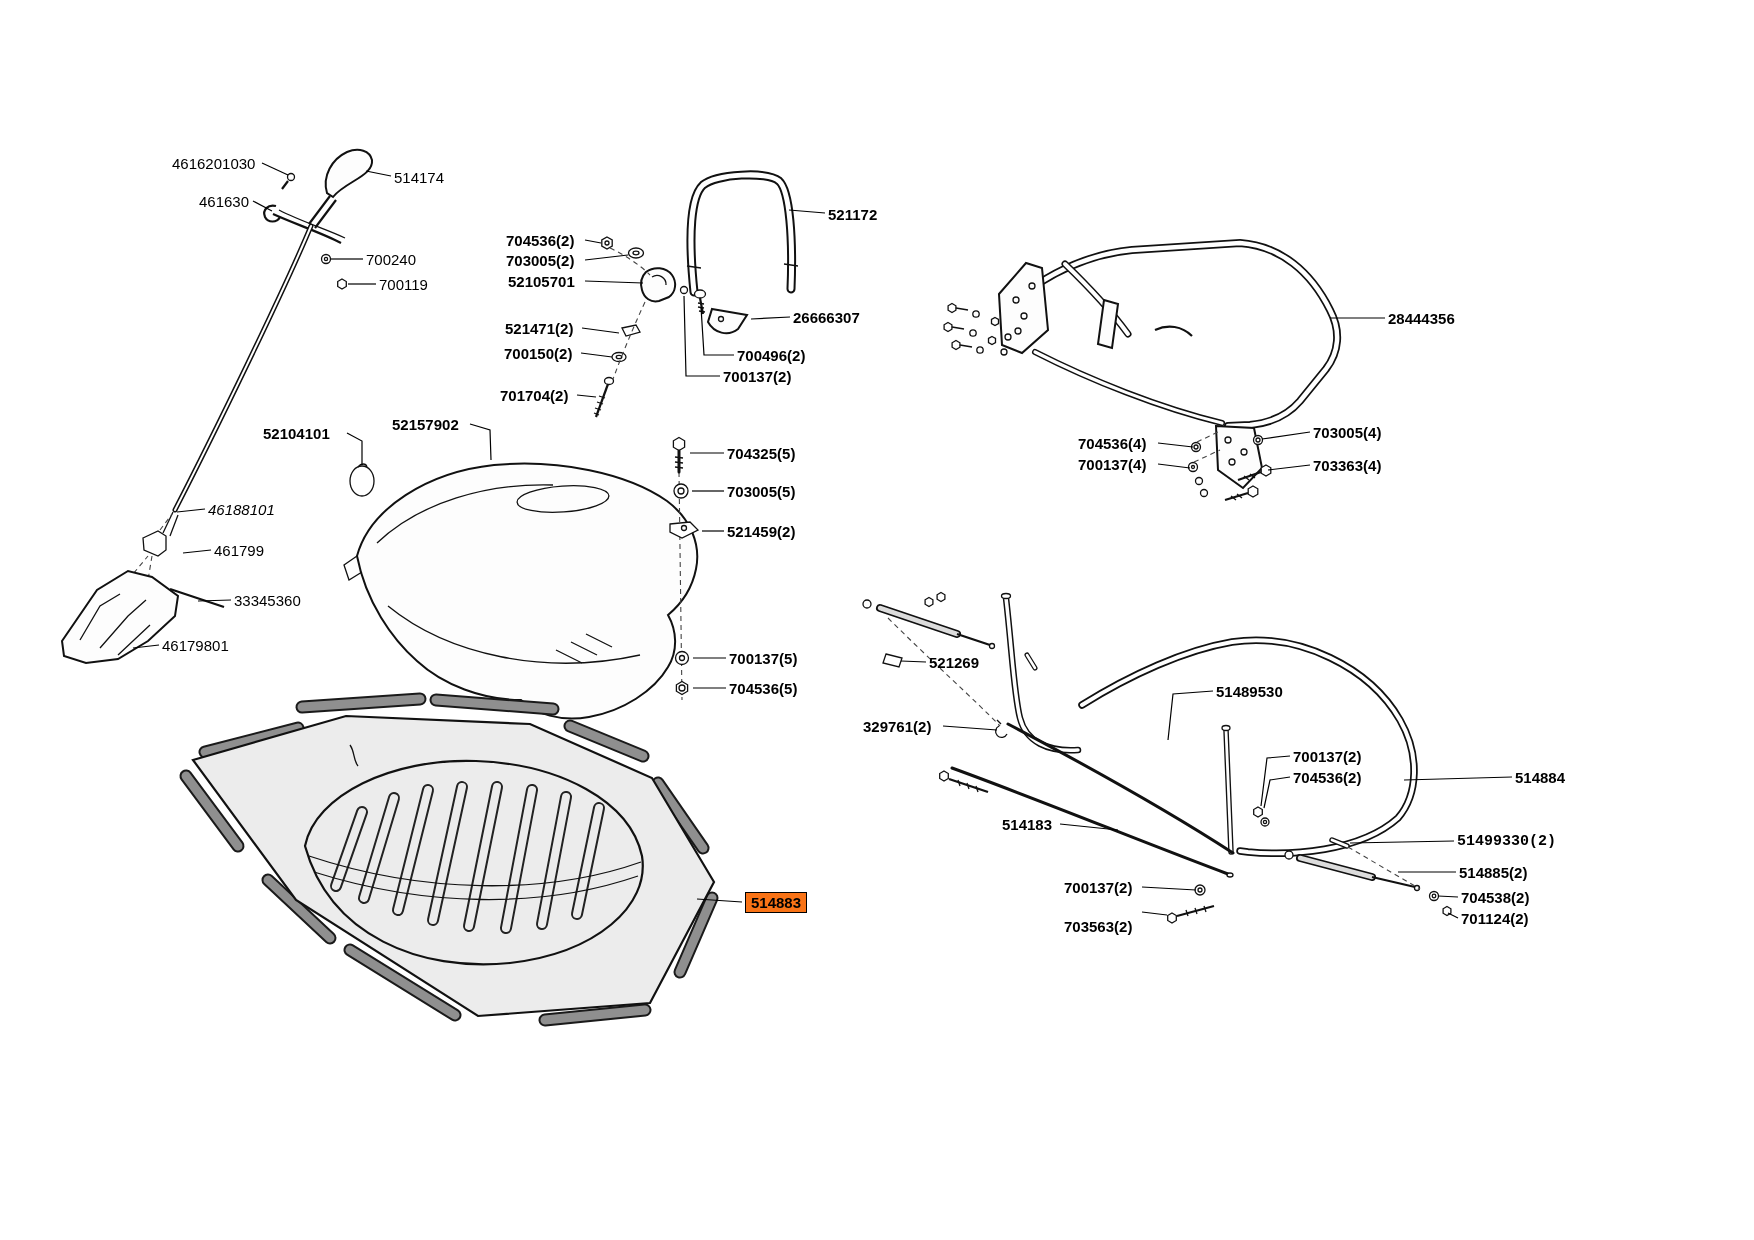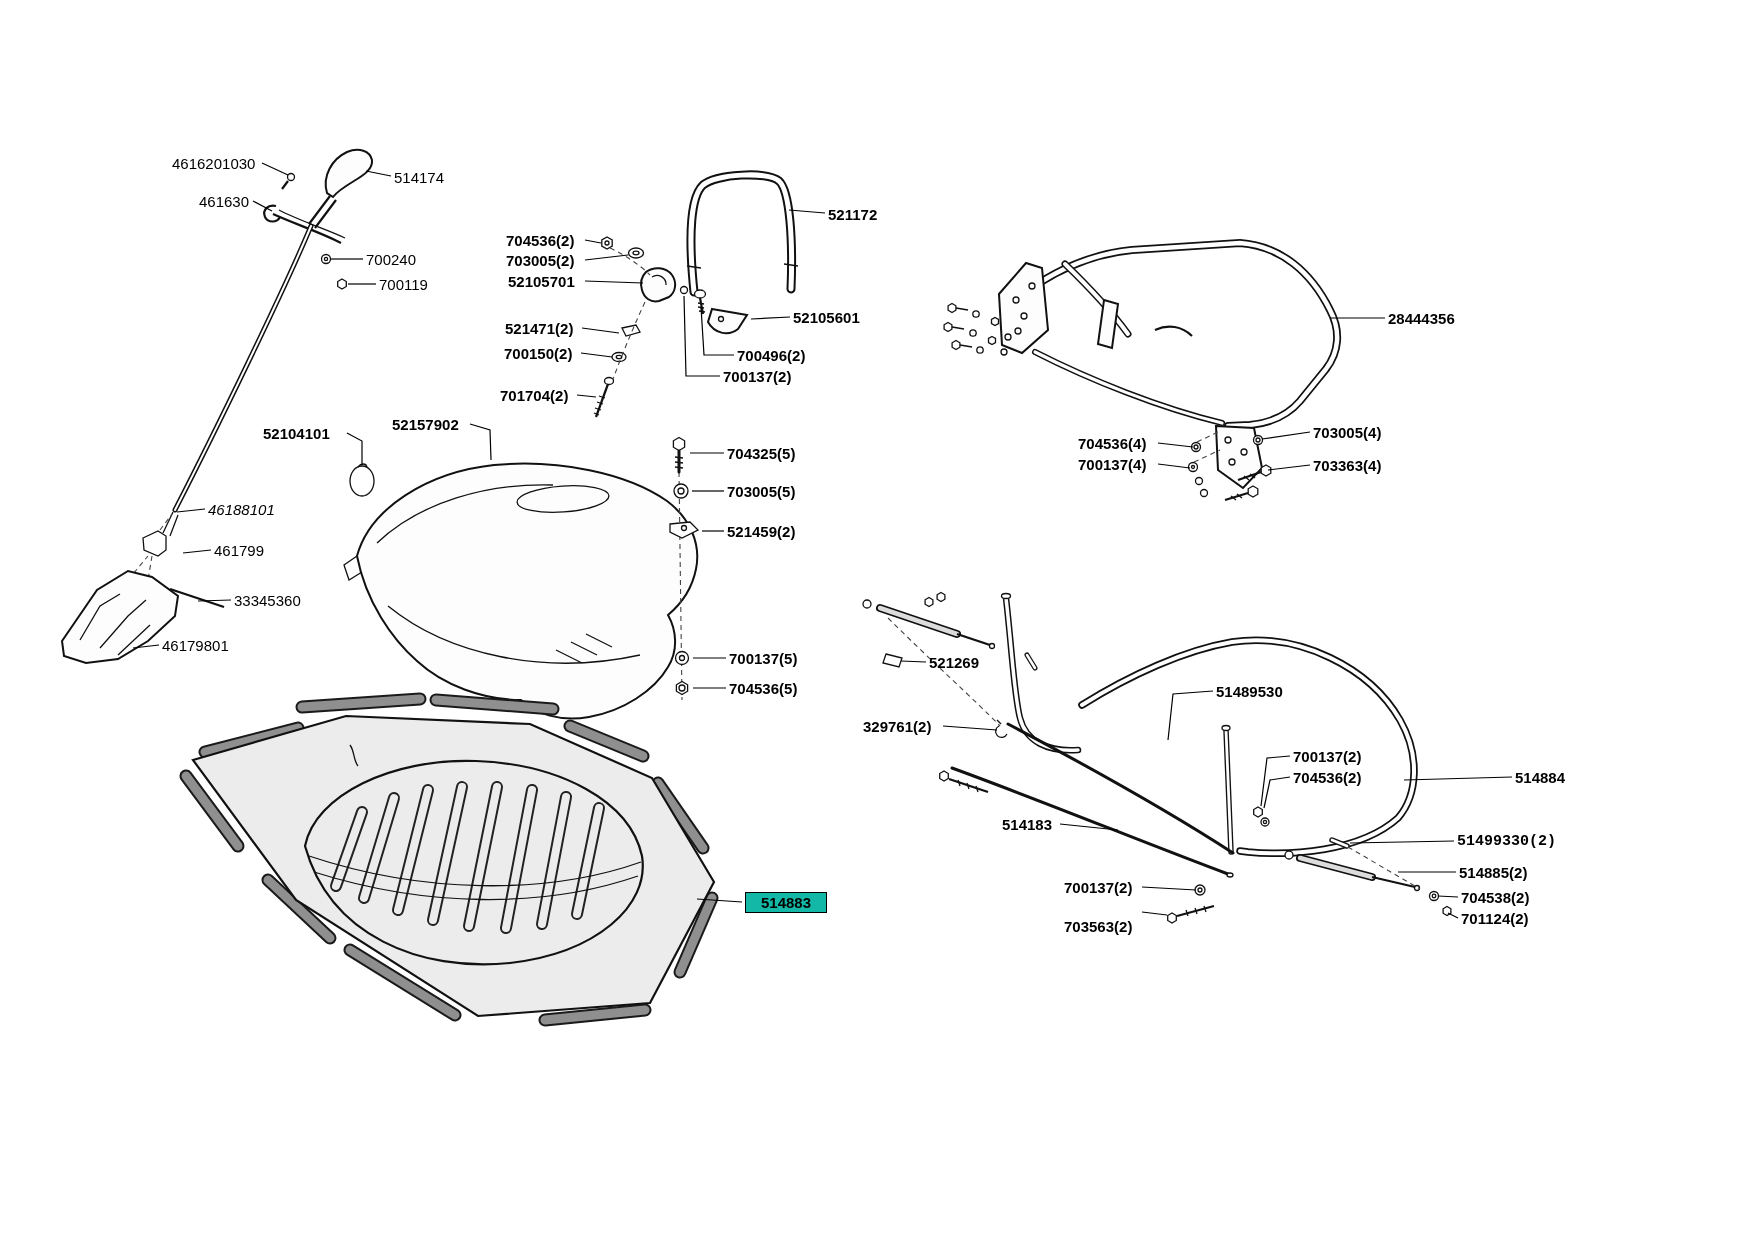--- a/index.html
+++ b/index.html
@@ -3,21 +3,21 @@
 <meta charset="utf-8">
 <title></title>
 <style>
   html,body{margin:0;padding:0;background:#fff;}
   #canvas{position:relative;width:1754px;height:1240px;background:#fff;overflow:hidden;
           font-family:"Liberation Sans",sans-serif;}
   #artwork{position:absolute;left:0;top:0;}
   #labels{position:absolute;left:0;top:0;width:100%;height:100%;pointer-events:none;}
   .part-label{position:absolute;font-size:15px;color:#000;white-space:nowrap;line-height:17px;}
   .part-label.bold{font-weight:700;}
-  .part-label.boxed{border:1.6px solid #000;padding:1px 15px;background:#14b8a6;}
+  .part-label.boxed{border:1.6px solid #000;padding:1px 5px;background:#f97316;}
   
   .ln1{stroke:var(--line,#111);stroke-width:1.3;fill:none;}
   .ln2{stroke:var(--line,#111);stroke-width:2.2;fill:none;}
   .ln3{stroke:var(--line,#111);stroke-width:3;fill:none;stroke-linecap:round;}
   .ln1f{stroke:var(--line,#111);stroke-width:1.3;fill:#fff;}
   .pf{stroke:var(--line,#111);stroke-width:2;fill:#fdfdfd;}
   .pf2{stroke:var(--line,#111);stroke-width:2.2;fill:var(--panel,#ececec);}
   .dash{stroke:#444;stroke-width:1.1;fill:none;stroke-dasharray:5 4;}
   .to{stroke:var(--line,#111);fill:none;stroke-linecap:round;}
   .ti{stroke:#fff;fill:none;stroke-linecap:round;}
@@ -302,21 +302,21 @@
       <div class="part-label" style="left: 208px; top: 501px; font-style: italic;">46188101</div>
       <div class="part-label" style="left: 214px; top: 542px;">461799</div>
       <div class="part-label" style="left: 234px; top: 592px;">33345360</div>
       <div class="part-label" style="left: 162px; top: 637px;">46179801</div>
       <div class="part-label bold" style="left: 263px; top: 425px;">52104101</div>
       <div class="part-label bold" style="left: 392px; top: 416px;">52157902</div>
       <div class="part-label bold" style="left: 828px; top: 206px;">521172</div>
       <div class="part-label bold" style="left: 506px; top: 232px;">704536(2)</div>
       <div class="part-label bold" style="left: 506px; top: 252px;">703005(2)</div>
       <div class="part-label bold" style="left: 508px; top: 273px;">52105701</div>
-      <div class="part-label bold" style="left: 793px; top: 309px;">52105601</div>
+      <div class="part-label bold" style="left: 793px; top: 309px;">26666307</div>
       <div class="part-label bold" style="left: 505px; top: 320px;">521471(2)</div>
       <div class="part-label bold" style="left: 504px; top: 345px;">700150(2)</div>
       <div class="part-label bold" style="left: 737px; top: 347px;">700496(2)</div>
       <div class="part-label bold" style="left: 723px; top: 368px;">700137(2)</div>
       <div class="part-label bold" style="left: 500px; top: 387px;">701704(2)</div>
       <div class="part-label bold" style="left: 727px; top: 445px;">704325(5)</div>
       <div class="part-label bold" style="left: 727px; top: 483px;">703005(5)</div>
       <div class="part-label bold" style="left: 727px; top: 523px;">521459(2)</div>
       <div class="part-label bold" style="left: 729px; top: 650px;">700137(5)</div>
       <div class="part-label bold" style="left: 729px; top: 680px;">704536(5)</div>

